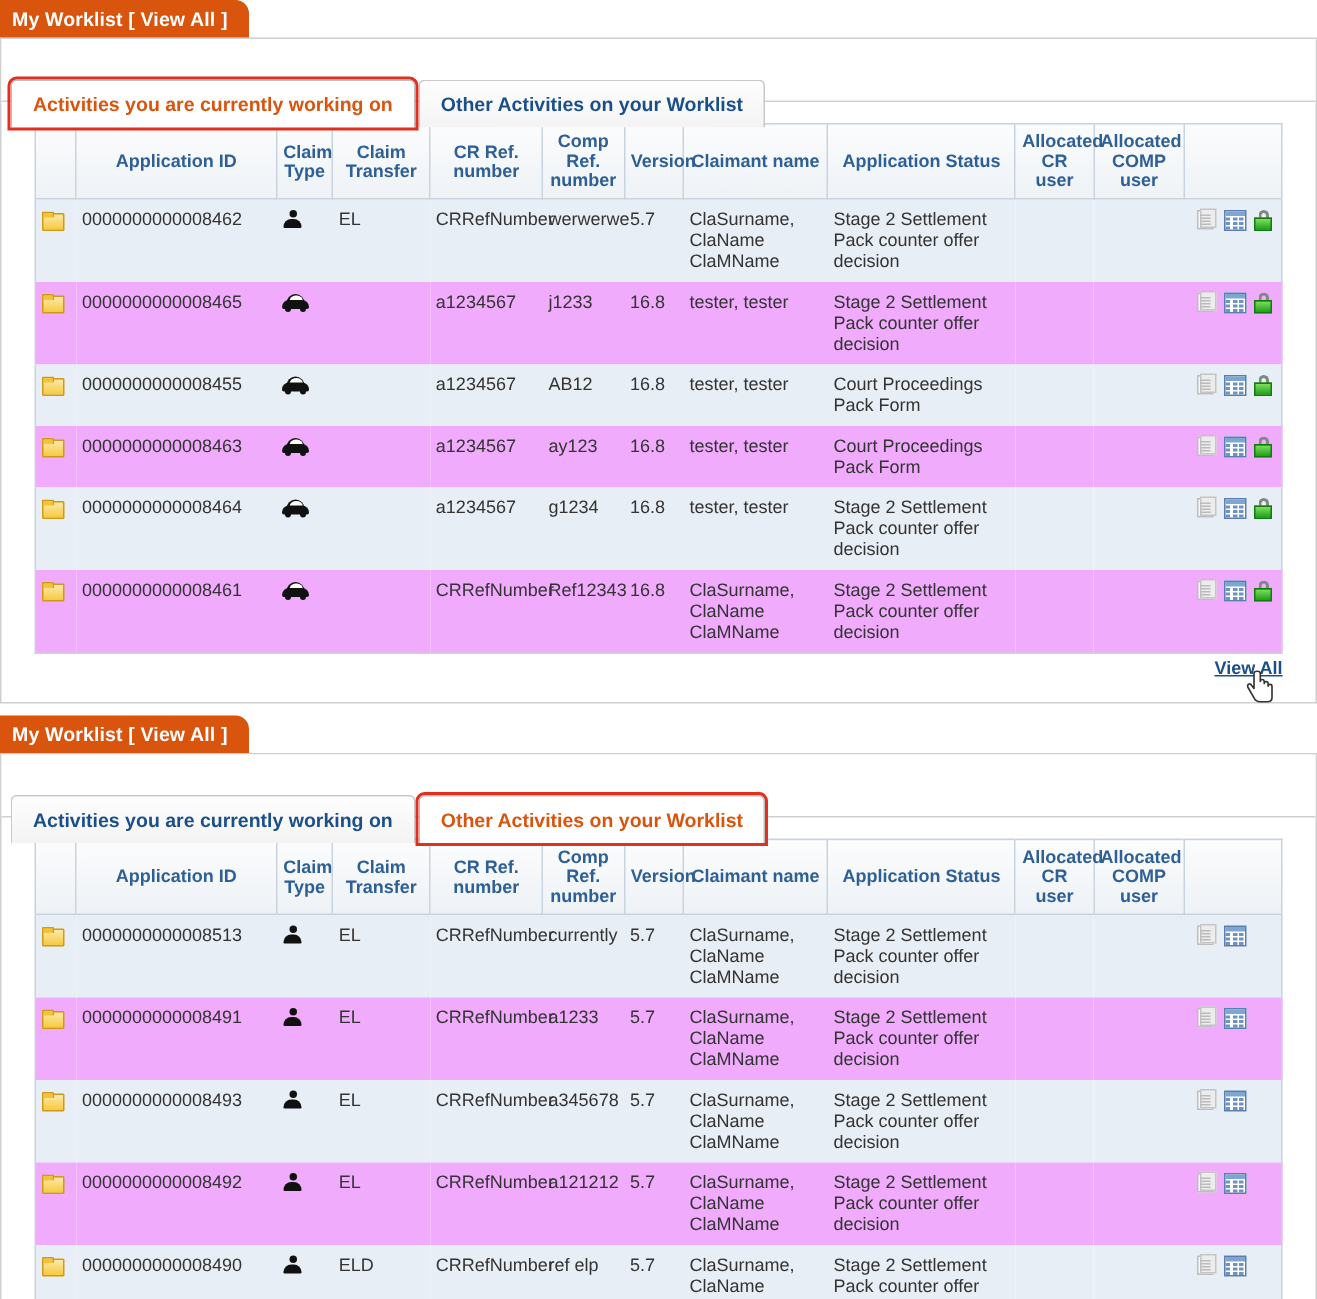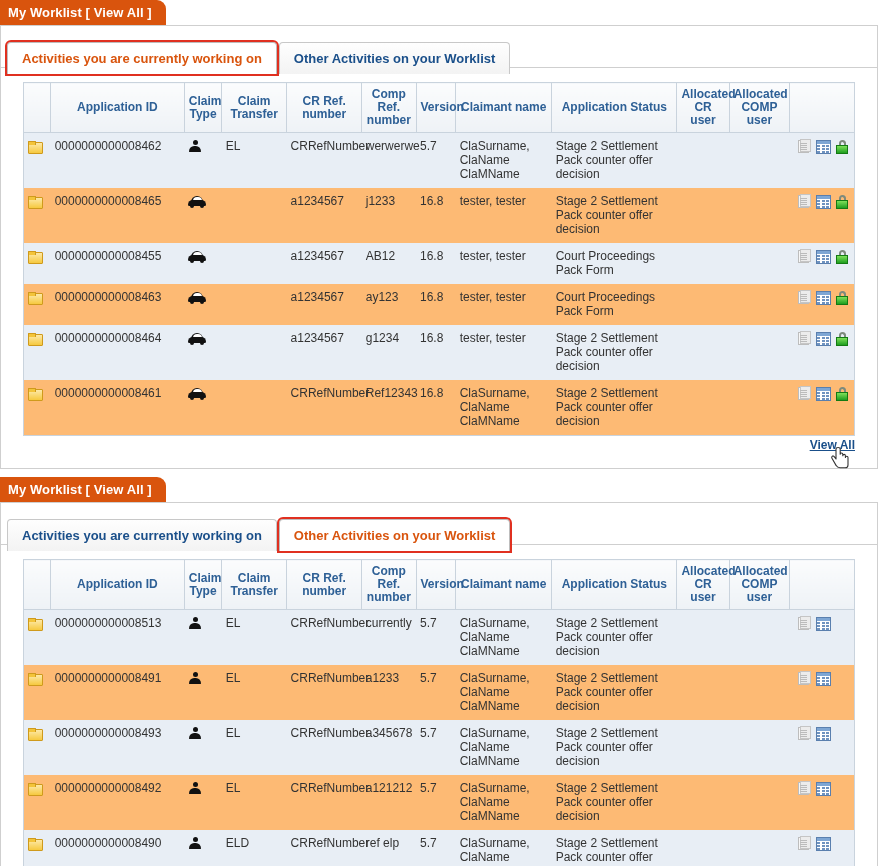--- a/index.html
+++ b/index.html
@@ -51,21 +51,21 @@
     border: 1px solid #c8c8c8;
     border-bottom: none;
     background: linear-gradient(to bottom, #fefefe 0%, #f3f3f3 100%);
     color: #1a4f8a;
     border-top-left-radius: 4px;
     border-top-right-radius: 4px;
     margin-right: 2px;
     cursor: pointer;
     white-space: nowrap;
     line-height: 15px;
-    top: 7px;
+    top: 18px;
   }
   .tab.active {
     color: #D9540D;
     background: #ffffff;
     border-color: #bdbdbd;
     z-index: 3;
   }
   .tab.sel-outline {
     outline: 2px solid #E03020;
     outline-offset: 0px;
@@ -96,21 +96,21 @@
   table.wl thead th:last-child { border-right: none; }
   table.wl tbody td {
     border-right: none;
     padding: 6px 4px 7px 4px;
     vertical-align: top;
     line-height: 14px;
     font-size: 12px;
     color: #333;
   }
   table.wl tbody tr.odd { background: #e8eef5; }
-  table.wl tbody tr.even { background: #fdba74; }
+  table.wl tbody tr.even { background: #f0abfc; }
 
   .c-folder { width: 26px; text-align: center; padding-left: 4px !important; }
   .c-appid  { width: 128px; }
   .c-ctype  { width: 36px; text-align: center; }
   .c-ctrans { width: 62px; }
   .c-crref  { width: 72px; }
   .c-compref{ width: 52px; }
   .c-version{ width: 38px; }
   .c-claimant{ width: 92px; }
   .c-status { width: 120px; }

